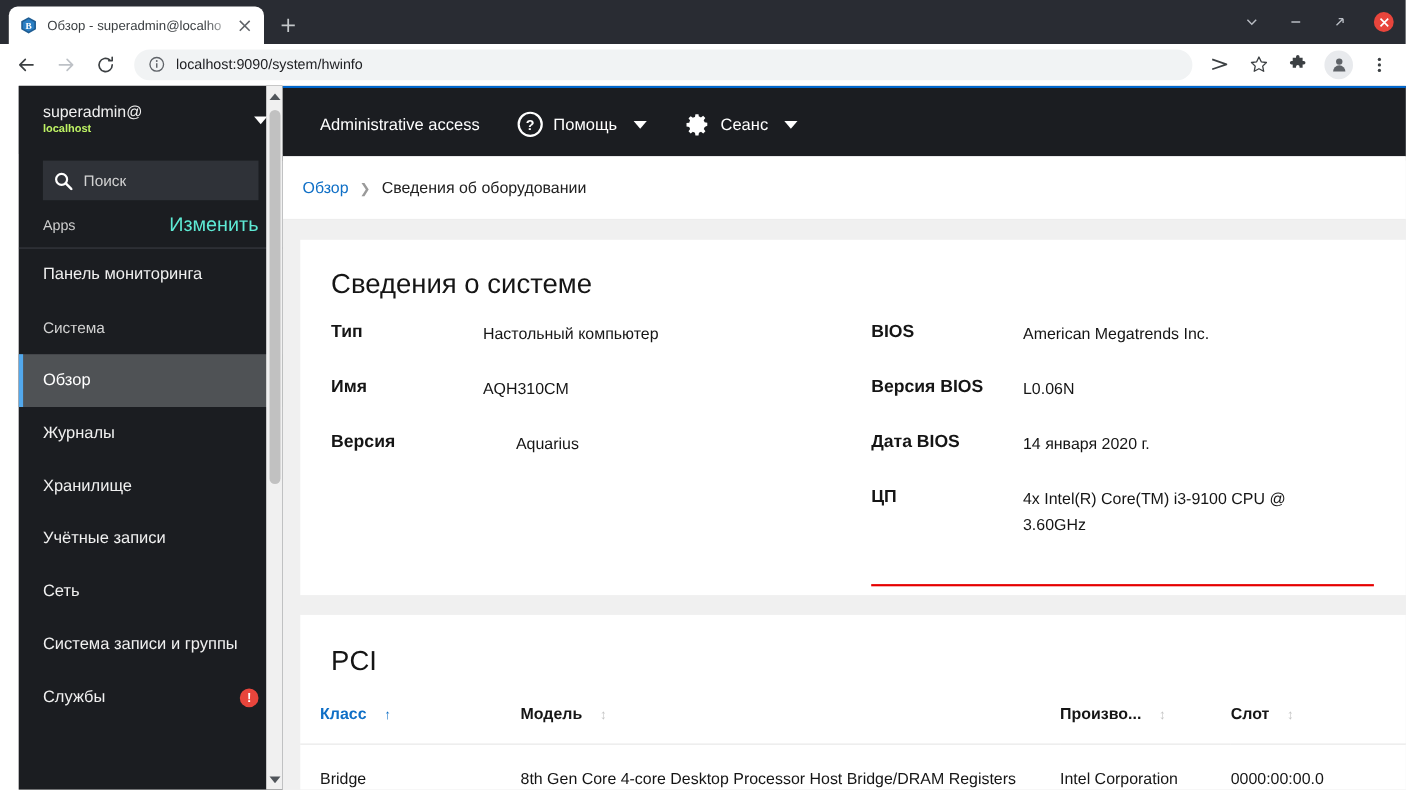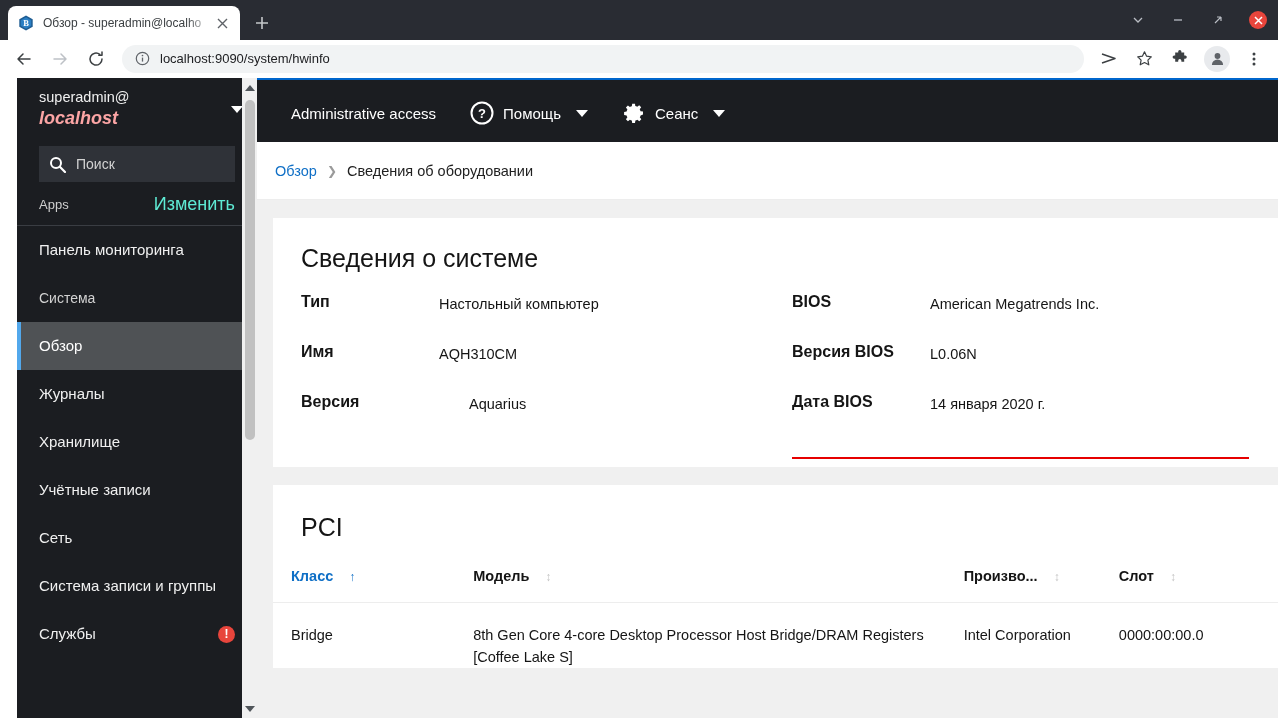--- a/index.html
+++ b/index.html
@@ -114,21 +114,21 @@
     position: relative;
     overflow: hidden;
   }
   .sb-header {
     height: 62px; display: flex; align-items: center;
     padding: 0 14px 0 22px;
     background: #1b1d21;
   }
   .sb-user { flex: 1 1 auto; line-height: 1.28; }
   .sb-user-line1 { font-size: 14.5px; color: #f0f0f0; }
-  .sb-user-line2 { font-size: 18px; color: #fca5a5; font-weight: 700; font-style: italic; }
+  .sb-user-line2 { font-size: 10px; color: #bef264; font-weight: 700; }
   .caret-down {
     width: 0; height: 0;
     border-left: 6px solid transparent;
     border-right: 6px solid transparent;
     border-top: 7px solid #ffffff;
     margin-left: 6px;
   }
   .sb-search-wrap { padding: 6px 22px 0 22px; }
   .sb-search {
     height: 36px; background: #2f3238;
@@ -563,20 +563,24 @@
                 <div class="info-key">BIOS</div>
                 <div class="info-val">American Megatrends Inc.</div>
               </div>
               <div class="info-row">
                 <div class="info-key">Версия BIOS</div>
                 <div class="info-val">L0.06N</div>
               </div>
               <div class="info-row">
                 <div class="info-key">Дата BIOS</div>
                 <div class="info-val">14 января 2020 г.</div>
+              </div>
+              <div class="info-row">
+                <div class="info-key">ЦП</div>
+                <div class="info-val" style="max-width:278px">4x Intel(R) Core(TM) i3-9100 CPU @ 3.60GHz</div>
               </div>
               <div class="red-underline"></div>
             </div>
           </div>
         </div>
 
         <div class="card card-pci">
           <div class="pci-title">PCI</div>
           <table class="pci-table">
             <thead>

